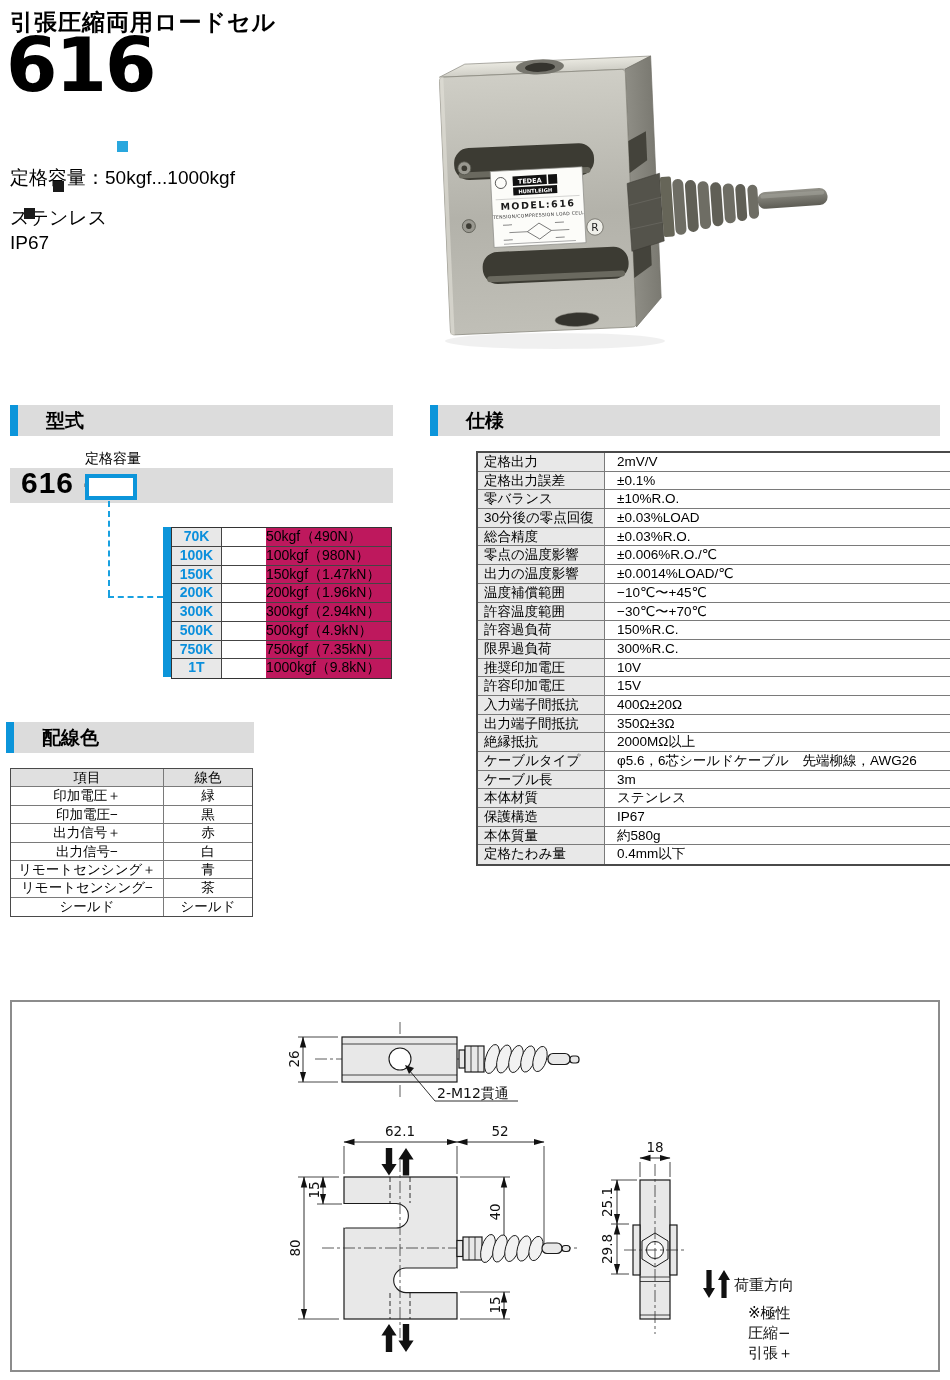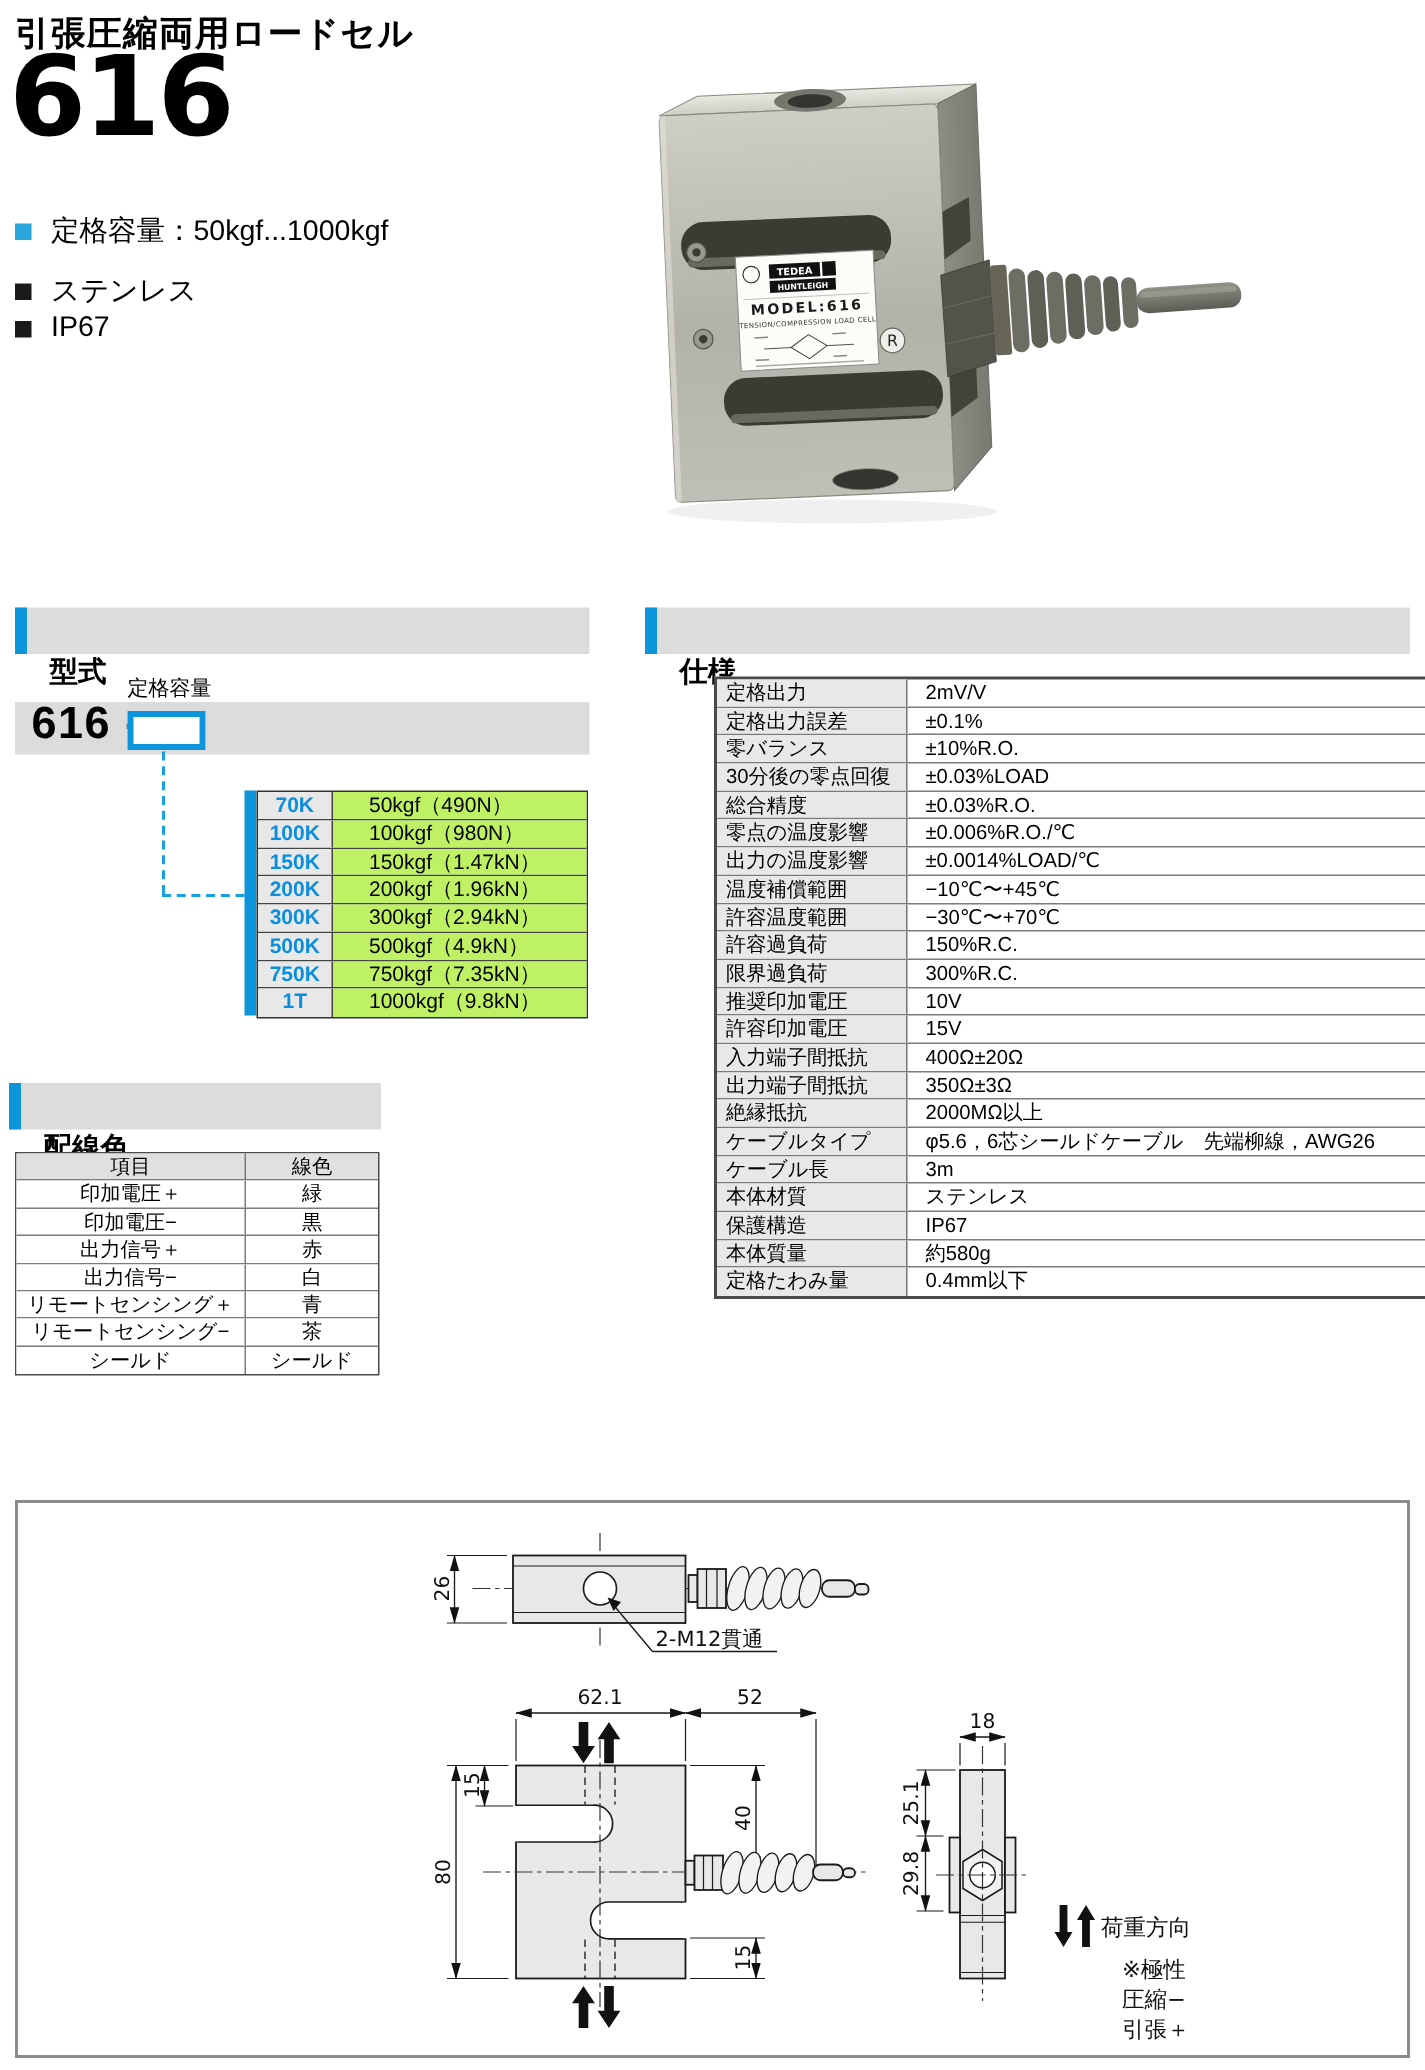--- a/index.html
+++ b/index.html
@@ -5,43 +5,43 @@
 <style>
   html,body{margin:0;padding:0;background:#fff;}
   .page{position:relative;width:950px;height:1380px;background:#fff;overflow:hidden;
         font-family:"Liberation Sans","DejaVu Sans",sans-serif;color:#000;}
   .abs{position:absolute;}
 
   .doc-title{left:10px;top:7px;font-size:23px;font-weight:600;letter-spacing:1px;}
   .model-big{left:6px;top:30px;font-size:74px;font-weight:800;letter-spacing:-2px;line-height:0.95;
              font-family:"DejaVu Sans","Liberation Sans",sans-serif;}
 
-  .feature{left:10px;display:flex;align-items:center;gap:13px;font-size:19px;}
+  .feature{left:10px;display:flex;align-items:center;gap:13px;font-size:19px;flex-direction:column;}
   .feature .sq{width:11px;height:11px;flex:none;}
   .sq-blue{background:#29A7DE;}
   .sq-dark{background:#1a1a1a;}
 
   .sec-head{display:flex;height:31px;background:#DCDCDC;}
   .sec-head .bar{width:8px;background:#0C95DA;}
-  .sec-head .txt{font-size:19px;font-weight:700;line-height:31px;padding-left:15px;margin-top:28px;}
+  .sec-head .txt{font-size:19px;font-weight:700;line-height:31px;padding-left:28px;}
 
   .cap-label{left:85px;top:450px;font-size:14px;}
   .model-band{left:10px;top:468px;width:383px;height:35px;background:#DCDCDC;}
   .model-prefix{left:21px;top:466px;font-size:30px;font-weight:800;letter-spacing:1px;}
   .blue-box{left:85px;top:474px;width:44px;height:18px;background:#fff;border:4px solid #0C95DA;}
   .dash-v{left:108px;top:501px;height:95px;width:0;border-left:2px dashed #18A0E0;}
   .dash-h{left:108px;top:596px;width:55px;height:0;border-top:2px dashed #18A0E0;}
 
   .m-bar{left:163px;top:527px;width:8px;height:150px;background:#0C95DA;}
   .m-table{left:171px;top:527px;width:219px;border:1px solid #333;background:#fff;}
   .m-row{display:flex;height:18.75px;box-sizing:border-box;border-bottom:1px solid #444;}
   .m-row:last-child{border-bottom:none;}
   .m-code{width:50px;box-sizing:border-box;background:#E8E8E8;color:#0B8FDC;font-weight:700;
           font-size:14px;line-height:17.8px;text-align:center;border-right:1px solid #444;}
-  .m-val{flex:1;background:#bef264;font-size:14px;line-height:17.8px;padding-left:24px;}
+  .m-val{flex:1;background:#be185d;font-size:14px;line-height:17.8px;padding-left:0;margin-left:44px;}
 
   .spec-table{left:428px;top:451px;width:512px;border:2px solid #4a4a4a;background:#fff;box-sizing:border-box;margin-left:48px;}
   .sp-row{display:flex;height:18.7px;box-sizing:border-box;border-bottom:1px solid #7a7a7a;}
   .sp-row:last-child{border-bottom:none;}
   .sp-label{width:127px;box-sizing:border-box;background:#E8E8E8;border-right:1px solid #7a7a7a;
             font-size:13.5px;line-height:17.5px;padding-left:6px;white-space:nowrap;overflow:hidden;}
   .sp-val{flex:1;font-size:13.5px;line-height:17.5px;padding-left:12px;white-space:nowrap;overflow:hidden;}
 
   .w-table{left:10px;top:768px;width:243px;border:1px solid #4a4a4a;background:#fff;box-sizing:border-box;}
   .w-row{display:flex;height:18.4px;box-sizing:border-box;border-bottom:1px solid #7a7a7a;

